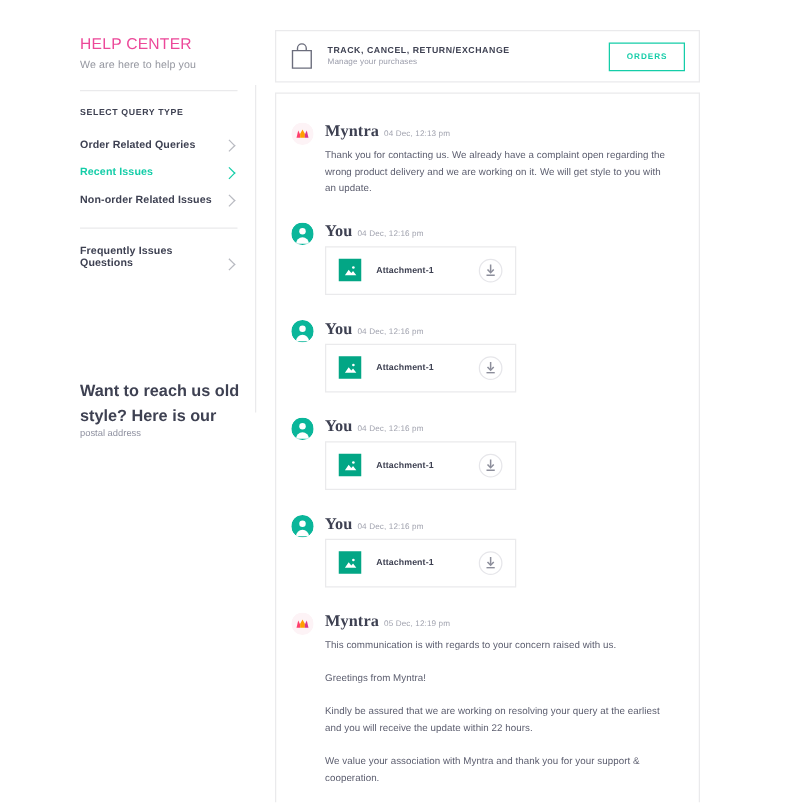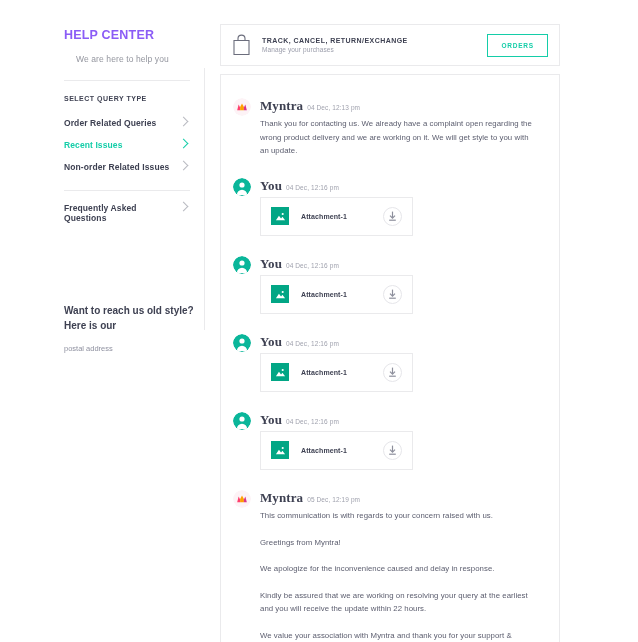--- a/index.html
+++ b/index.html
@@ -18,48 +18,48 @@
   }
 
   
   .sidebar {
     position: absolute;
     left: 64px; top: 28px;
     width: 140px;
   }
   .hc-title {
     font-size: 12.5px;
-    font-weight: bold;
-    color: #8b5cf6;
+    font-weight: normal;
+    color: #ec4899;
     letter-spacing: 0.2px;
     margin: 0 0 4px 0;
   }
   .hc-sub {
     font-size: 8.5px;
     color: #94969f;
-    margin: 12px;
+    margin: 0;
     letter-spacing: 0.1px;
   }
   .sidebar-rule {
     border: none;
     border-top: 1px solid #eaeaec;
     margin: 16px 0 0 0;
     width: 126px;
   }
   .section-label {
     font-size: 7px;
     font-weight: bold;
     color: #3e4152;
     letter-spacing: 0.5px;
     margin: 14px 0 0 0;
   }
   .nav-list { margin: 10px 0 0 0; padding: 0; list-style: none; }
   .nav-item {
     display: flex;
-    align-items: flex-start;
+    align-items: flex-end;
     justify-content: space-between;
     width: 126px;
     padding: 6px 0;
     cursor: pointer;
   }
   .nav-item-label {
     font-size: 8.5px;
     font-weight: bold;
     color: #3e4152;
     letter-spacing: 0.1px;
@@ -83,32 +83,32 @@
     width: 126px;
   }
   .nav-list-2 { margin: 6px 0 0 0; padding: 0; list-style: none; }
 
   .postal-block {
     position: absolute;
     left: 64px; top: 303px;
     width: 132px;
   }
   .postal-text {
-    font-size: 10px;
+    font-size: 13px;
     font-weight: bold;
     color: #3e4152;
     line-height: 1.5;
     margin: 0;
   }
   .postal-link {
     font-size: 7.5px;
     color: #8f91a0;
     text-decoration: none;
     display: block;
-    margin-top: 11px;
+    margin-top: 0;
     cursor: pointer;
   }
 
   .vert-divider {
     position: absolute;
     left: 204px; top: 68px;
     width: 1px; height: 262px;
     background: #eaeaec;
   }
 
@@ -266,21 +266,21 @@
       <li class="nav-item">
         <span class="nav-item-label">Non-order Related Issues</span>
         <span class="chev"></span>
       </li>
     </ul>
 
     <hr class="nav-gap-rule">
 
     <ul class="nav-list-2">
       <li class="nav-item">
-        <span class="nav-item-label">Frequently Asked Questions</span>
+        <span class="nav-item-label">Frequently Issues Questions</span>
         <span class="chev"></span>
       </li>
     </ul>
   </div>
 
   <div class="postal-block">
     <div class="postal-text">Want to reach us old style? Here is our</div>
     <a class="postal-link" href="#">postal address</a>
   </div>
 
@@ -453,21 +453,20 @@
             <path d="M7.1 12.2 L7.1 9.0 L9.0 5.6 L10.9 9.0 L10.9 12.2 Z" fill="#ff9f00"></path>
             <path d="M10.9 12.2 L10.9 9.6 L12.4 6.4 L13.8 12.2 Z" fill="#d9368b"></path>
           </svg>
         </span>
         <div class="msg-body">
           <div class="msg-head">
             <span class="msg-author">Myntra</span><span class="msg-time">05 Dec, 12:19 pm</span>
           </div>
           <p class="msg-para">This communication is with regards to your concern raised with us.</p>
           <p class="msg-para">Greetings from Myntra!</p>
-          <p class="msg-para">We apologize for the inconvenience caused and delay in response.</p>
           <p class="msg-para">Kindly be assured that we are working on resolving your query at the earliest and you will receive the update within 22 hours.</p>
           <p class="msg-para">We value your association with Myntra and thank you for your support &amp; cooperation.</p>
 
         </div>
       </div>
 
     </div>
   </div>
 </div>
 

